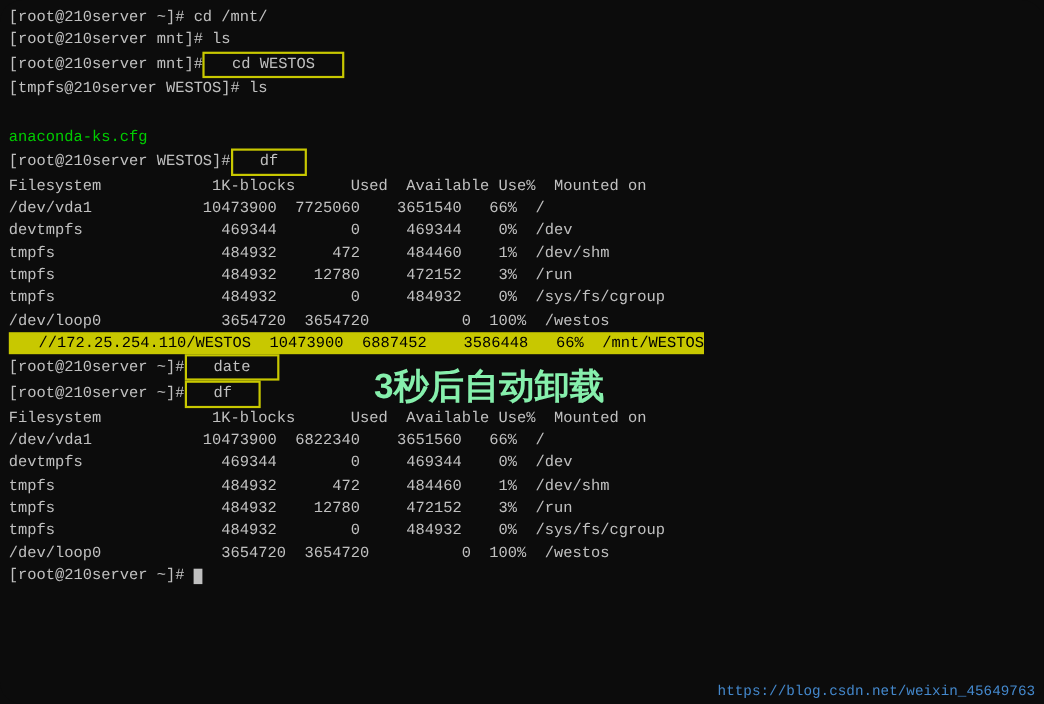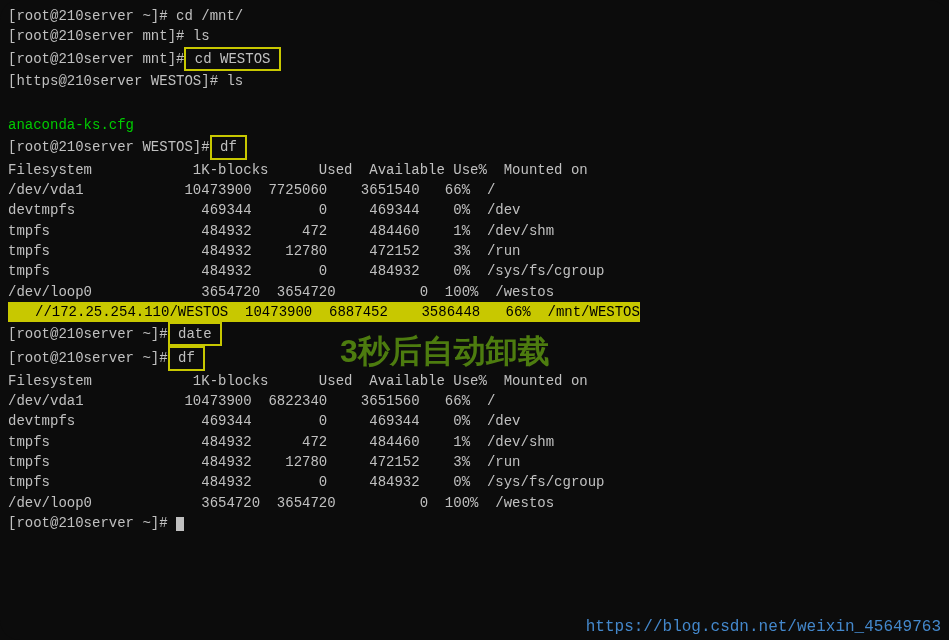--- a/index.html
+++ b/index.html
@@ -27,36 +27,36 @@
       display: block;
     }
     .prompt { color: #c0c0c0; }
     .green { color: #00cc00; margin-top: 24px; }
     .big-text {
       position: absolute;
       top: 330px;
       left: 340px;
       font-size: 32px;
       font-weight: bold;
-      color: #4d7c0f;
+      color: #86efac;
       font-family: 'Microsoft YaHei', SimHei, sans-serif;
       white-space: nowrap;
       z-index: 10;
     }
     .link {
       position: absolute;
       bottom: 4px;
       right: 8px;
       color: #4488cc;
-      font-size: 16px;
+      font-size: 13px;
     }
     .cmd-box {
       display: inline-block;
       border: 2px solid #c8c800;
-      padding: 0 0;
+      padding: 0 16px;
       color: #c0c0c0;
     }
     .nfs-row {
       display: inline-block;
       background: #c8c800;
       color: #000;
       padding-left: 27px;
     }
     .cursor {
       display: inline-block;
@@ -67,21 +67,21 @@
     }
   </style>
 </head>
 <body>
 
 <div class="terminal">
 
   <span class="line prompt">[root@210server ~]# cd /mnt/</span>
   <span class="line prompt">[root@210server mnt]# ls</span>
   <span class="line prompt">[root@210server mnt]#<span class="cmd-box"> cd WESTOS </span></span>
-  <span class="line prompt">[https@210server WESTOS]# ls</span>
+  <span class="line prompt">[tmpfs@210server WESTOS]# ls</span>
   <span class="line green">anaconda-ks.cfg</span>
   <span class="line prompt">[root@210server WESTOS]#<span class="cmd-box"> df </span></span>
   <span class="line prompt">Filesystem            1K-blocks      Used  Available Use%  Mounted on</span>
   <span class="line prompt">/dev/vda1            10473900  7725060    3651540   66%  /</span>
   <span class="line prompt">devtmpfs               469344        0     469344    0%  /dev</span>
   <span class="line prompt">tmpfs                  484932      472     484460    1%  /dev/shm</span>
   <span class="line prompt">tmpfs                  484932    12780     472152    3%  /run</span>
   <span class="line prompt">tmpfs                  484932        0     484932    0%  /sys/fs/cgroup</span>
   <span class="line prompt">/dev/loop0             3654720  3654720          0  100%  /westos</span>
   <span class="line"><span class="nfs-row">//172.25.254.110/WESTOS  10473900  6887452    3586448   66%  /mnt/WESTOS</span></span>

